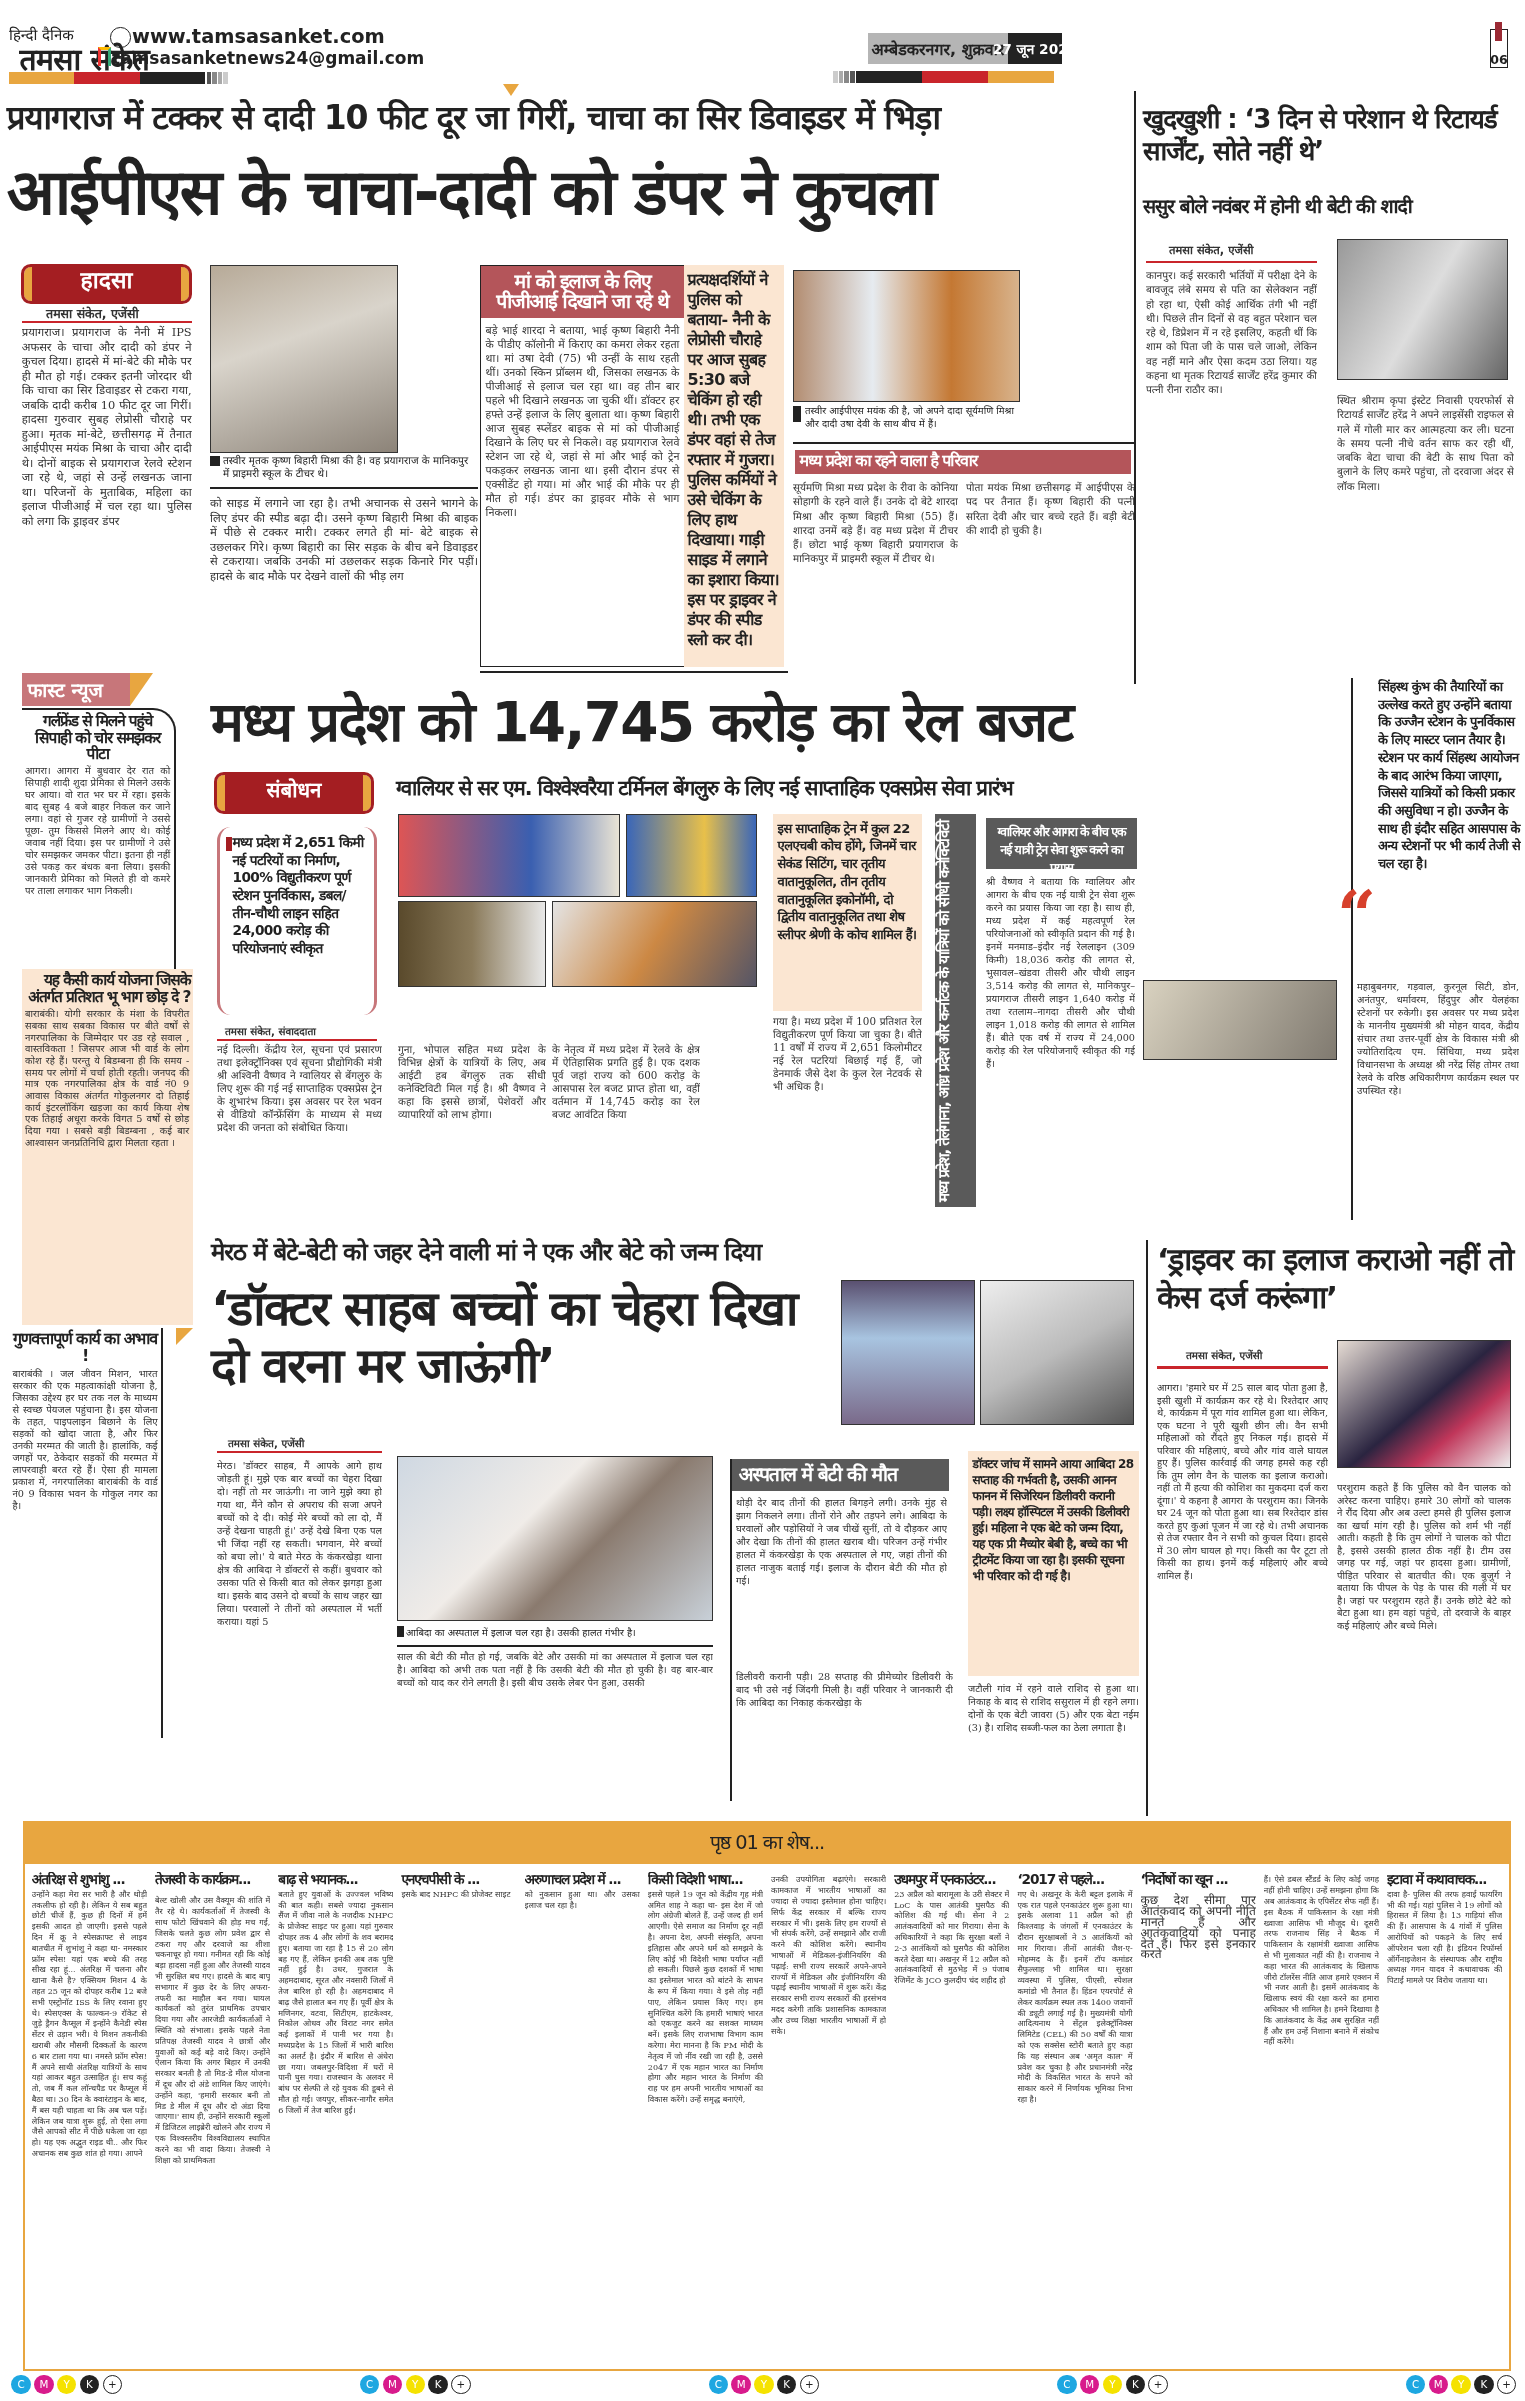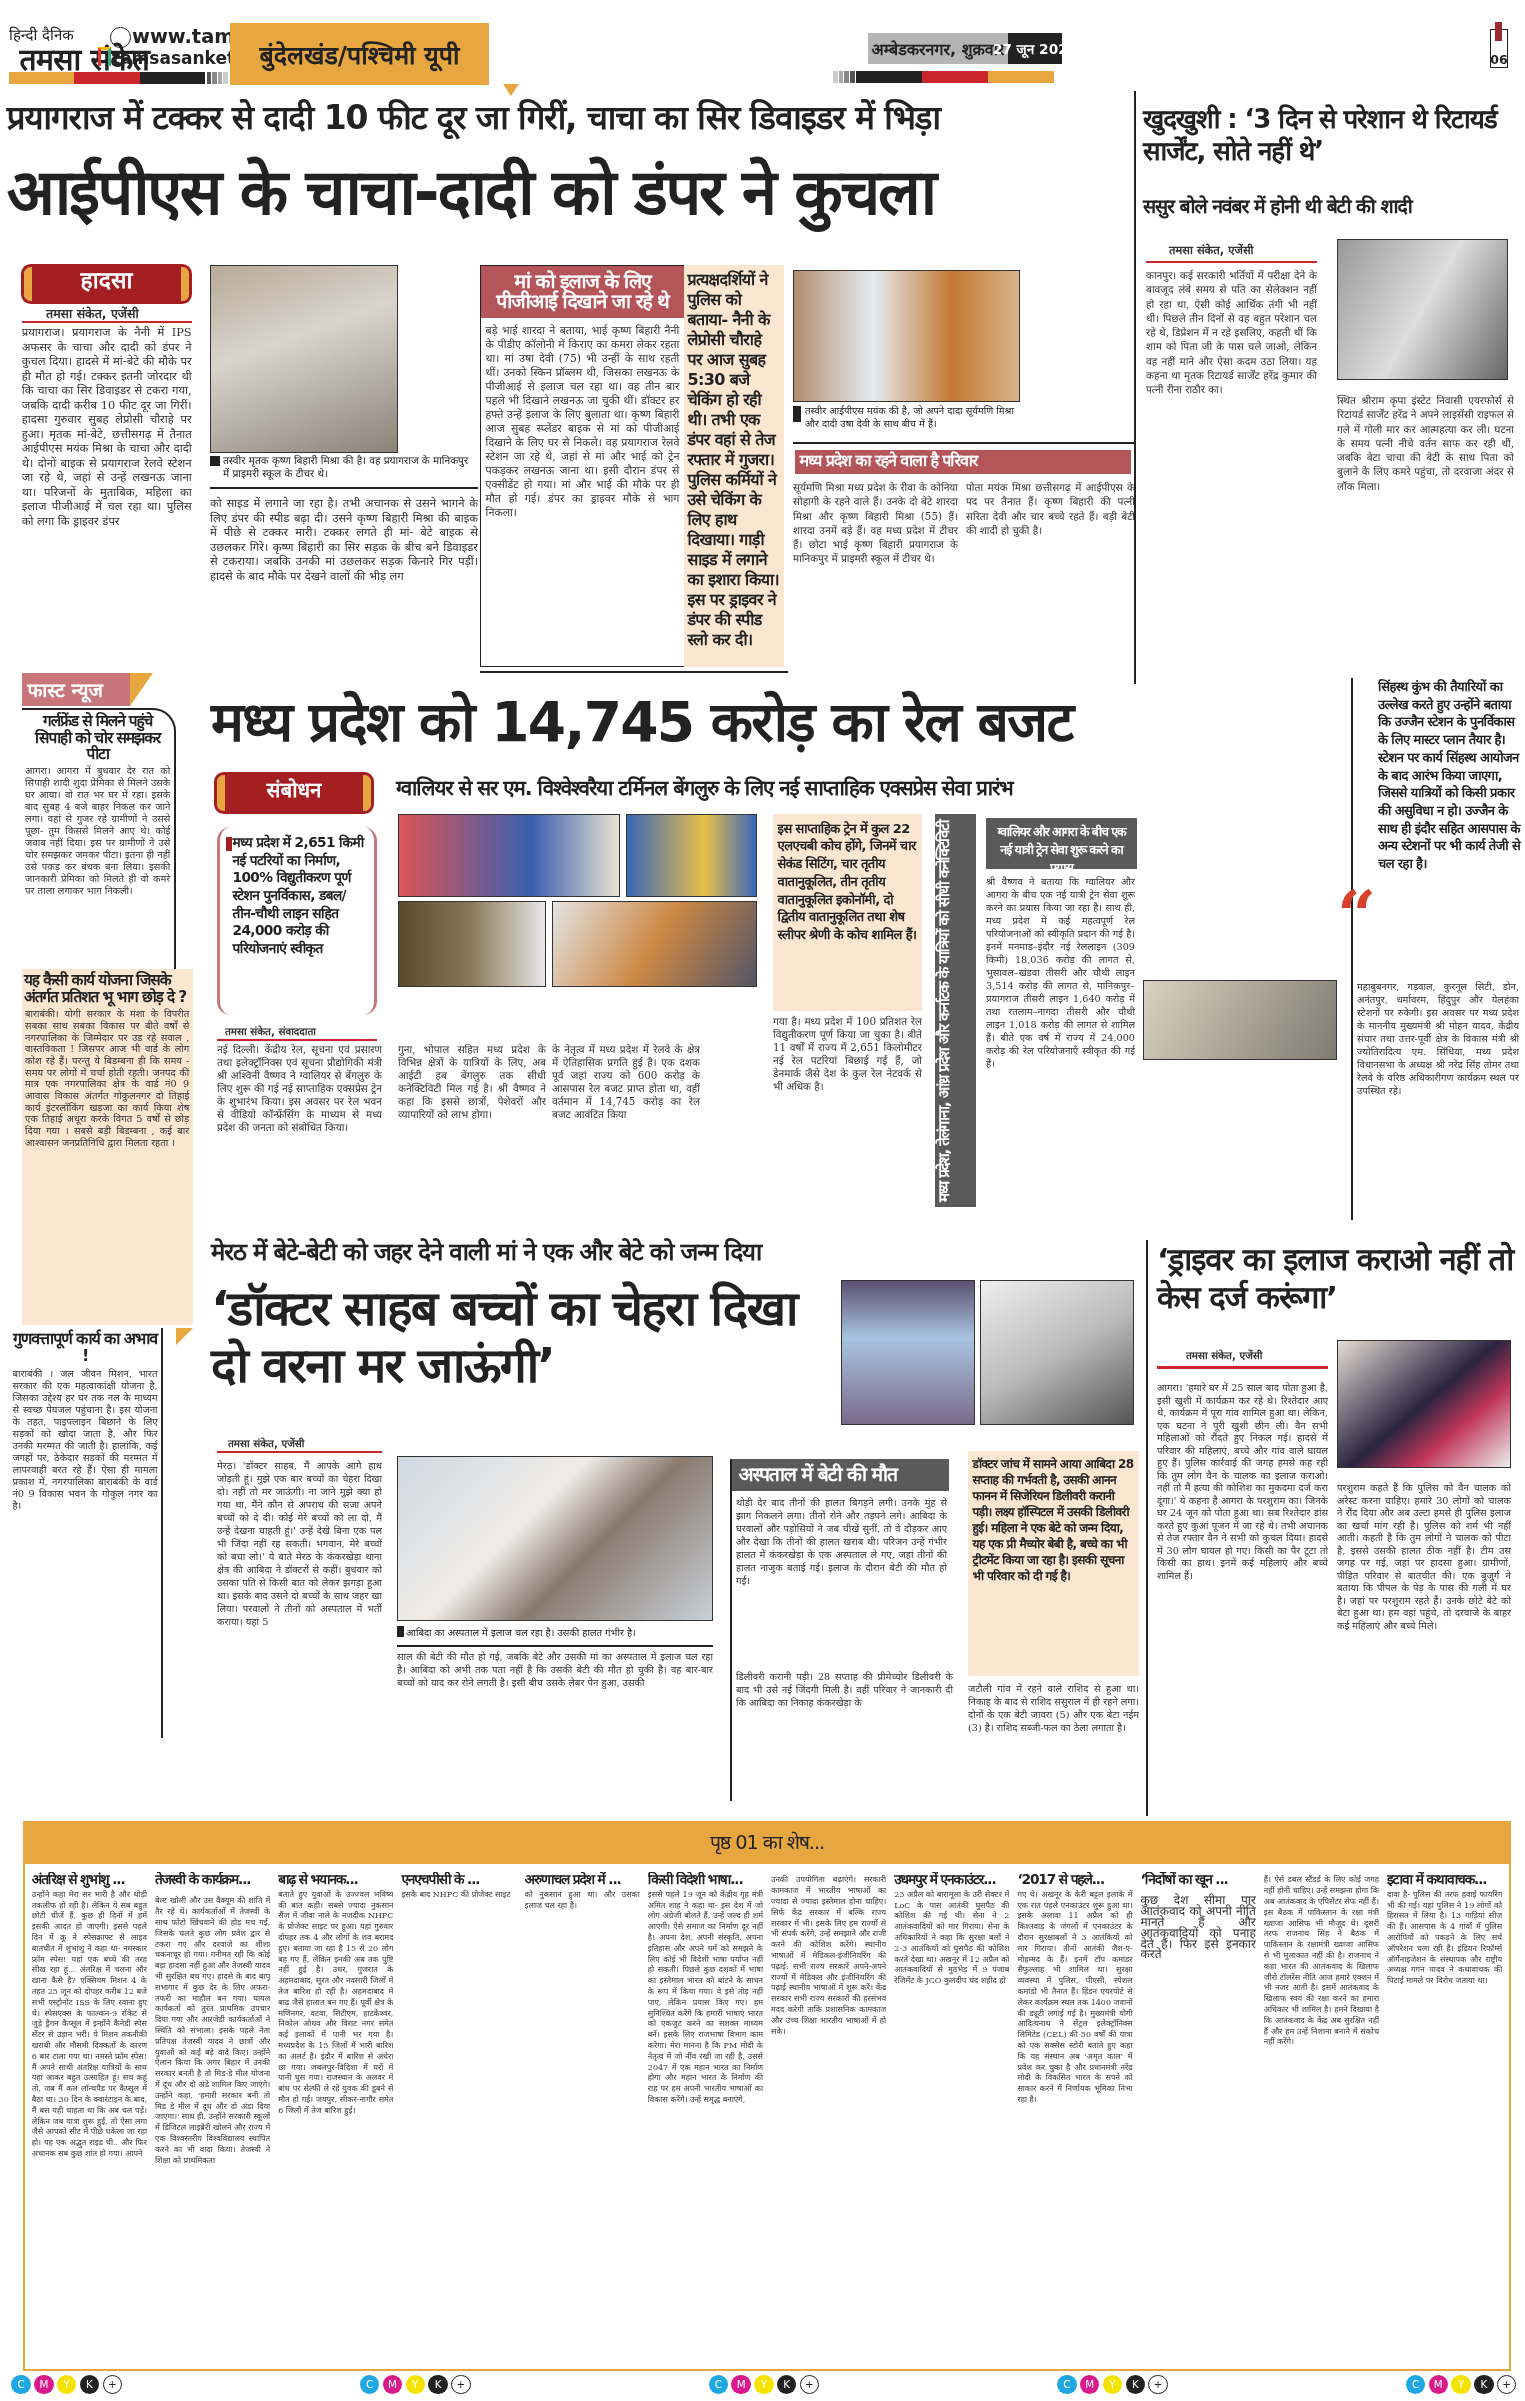--- a/index.html
+++ b/index.html
@@ -33,23 +33,20 @@
   <div class="abs sans" style="left:112px;top:48px;font-size:17px;font-weight:bold">tamsasanketnews24@gmail.com</div>
   <div class="abs" style="left:9px;top:72px;width:219px;height:12px;display:flex">
     <div style="width:66px;background:#e8a640"></div>
       <div style="width:66px;background:#c9252b"></div>
       <div style="width:66px;background:#222"></div>
     <div style="width:4.6px;background:#555;margin-left:1.1px"></div>
       <div style="width:4.6px;background:#888;margin-left:1.1px"></div>
       <div style="width:4.6px;background:#aaa;margin-left:1.1px"></div>
       <div style="width:4.6px;background:#ccc;margin-left:1.1px"></div>
   </div>
-  <div class="abs" style="left:230px;top:23px;width:259px;height:62px;background:#e8a640;display:flex;align-items:center;justify-content:center">
-    <span class="sans" style="font-size:25px;font-weight:bold;color:#222">बुंदेलखंड/पश्चिमी यूपी</span>
-  </div>
   <div class="abs" style="left:503px;top:84px;width:0;height:0;border-left:8px solid transparent;border-right:8px solid transparent;border-top:12.5px solid #e8a640"></div>
   <div class="abs" style="left:868px;top:33px;width:140px;height:31px;background:#b5b5b5;display:flex;align-items:center;justify-content:center">
     <span class="sans" style="font-size:16px;font-weight:bold">अम्बेडकरनगर, शुक्रवार</span>
   </div>
   <div class="abs" style="left:1008px;top:33px;width:54px;height:31px;background:#222;display:flex;align-items:center;justify-content:center">
     <span class="sans" style="font-size:13.7px;font-weight:bold;color:#fff;white-space:nowrap">27 जून 2025</span>
   </div>
   <div class="abs" style="left:833px;top:71px;width:225px;height:12px;display:flex">
     <div style="width:4.6px;background:#ccc"></div>
       <div style="width:4.6px;background:#aaa;margin-left:1.1px"></div>
@@ -108,21 +105,21 @@
 
 <div class="abs" style="left:21.7px;top:673px;width:108px;height:33px;background:#c7767a;display:flex;align-items:center;padding-left:5.7px">
   <span class="sans" style="color:#fff;font-weight:bold;font-size:19.4px">फास्ट न्यूज</span>
 </div>
 <div class="abs" style="left:130px;top:673px;width:0;height:0;border-top:33px solid #e8a640;border-right:23px solid transparent"></div>
 <div class="abs" style="left:21.7px;top:708px;width:154px;height:262px;border-right:2.3px solid #222;border-top:2.3px solid #222;border-top-right-radius:23px">
   <div class="hl" style="font-size:15.4px;text-align:center;padding:3.4px 2.3px">गर्लफ्रेंड से मिलने पहुंचे सिपाही को चोर समझकर पीटा</div>
   <div class="body" style="font-size:9.7px;line-height:12px;padding:0 3.4px;height:188px;overflow:hidden">आगरा। आगरा में बुधवार देर रात को सिपाही शादी शुदा प्रेमिका से मिलने उसके घर आया। वो रात भर घर में रहा। इसके बाद सुबह 4 बजे बाहर निकल कर जाने लगा। वहां से गुजर रहे ग्रामीणों ने उससे पूछा- तुम किससे मिलने आए थे। कोई जवाब नहीं दिया। इस पर ग्रामीणों ने उसे चोर समझकर जमकर पीटा। इतना ही नहीं उसे पकड़ कर बंधक बना लिया। इसकी जानकारी प्रेमिका को मिलते ही वो कमरे पर ताला लगाकर भाग निकली।</div>
 </div>
 <div class="abs cream" style="left:21.7px;top:969px;width:171px;height:356px">
-  <div class="hl" style="font-size:15.4px;text-align:left;padding:3.4px 2.3px">यह कैसी कार्य योजना जिसके अंतर्गत प्रतिशत भू भाग छोड़ दे ?</div>
+  <div class="hl" style="font-size:15.4px;text-align:right;padding:3.4px 2.3px">यह कैसी कार्य योजना जिसके अंतर्गत प्रतिशत भू भाग छोड़ दे ?</div>
   <div class="body" style="font-size:9.7px;line-height:11.7px;padding:0 3.4px;height:268px;overflow:hidden">बाराबंकी। योगी सरकार के मंशा के विपरीत सबका साथ सबका विकास पर बीते वर्षों से नगरपालिका के जिम्मेदार पर उड रहे सवाल , वास्तविकता ! जिसपर आज भी वार्ड के लोग कोश रहे हैं। परन्तु ये बिडम्बना ही कि समय - समय पर लोगों में चर्चा होती रहती। जनपद की मात्र एक नगरपालिका क्षेत्र के वार्ड नं0 9 आवास विकास अंतर्गत गोकुलनगर दो तिहाई कार्य इंटरलॉकिंग खड़जा का कार्य किया शेष एक तिहाई अधूरा करके विगत 5 वर्षों से छोड़ दिया गया । सबसे बड़ी बिडम्बना , कई बार आश्वासन जनप्रतिनिधि द्वारा मिलता रहता ।</div>
 </div>
 <div class="abs" style="left:9px;top:1328px;width:154px;height:410px;border-right:2.3px solid #222">
   <div class="hl" style="font-size:16px;text-align:center;padding:3.4px 2.3px">गुणवत्तापूर्ण कार्य का अभाव !</div>
   <div class="body" style="font-size:9.7px;line-height:12px;padding:0 3.4px;height:342px;overflow:hidden">बाराबंकी । जल जीवन मिशन, भारत सरकार की एक महत्वाकांक्षी योजना है, जिसका उद्देश्य हर घर तक नल के माध्यम से स्वच्छ पेयजल पहुंचाना है। इस योजना के तहत, पाइपलाइन बिछाने के लिए सड़कों को खोदा जाता है, और फिर उनकी मरम्मत की जाती है। हालांकि, कई जगहों पर, ठेकेदार सड़कों की मरम्मत में लापरवाही बरत रहे हैं। ऐसा ही मामला प्रकाश में, नगरपालिका बाराबंकी के वार्ड नं0 9 विकास भवन के गोकुल नगर का है।</div>
 </div>
 <div class="abs" style="left:176px;top:1328px;width:0;height:0;border-top:17px solid #e8a640;border-right:17px solid transparent"></div>
 
 <div class="abs hl" style="left:211px;top:694px;width:923px;font-size:55px;white-space:nowrap;letter-spacing:-1.7px">मध्य प्रदेश को 14,745 करोड़ का रेल बजट</div>
 <div class="abs tagbox" style="left:217px;top:775px;width:154px;height:36px;font-size:20.5px;line-height:30px">

